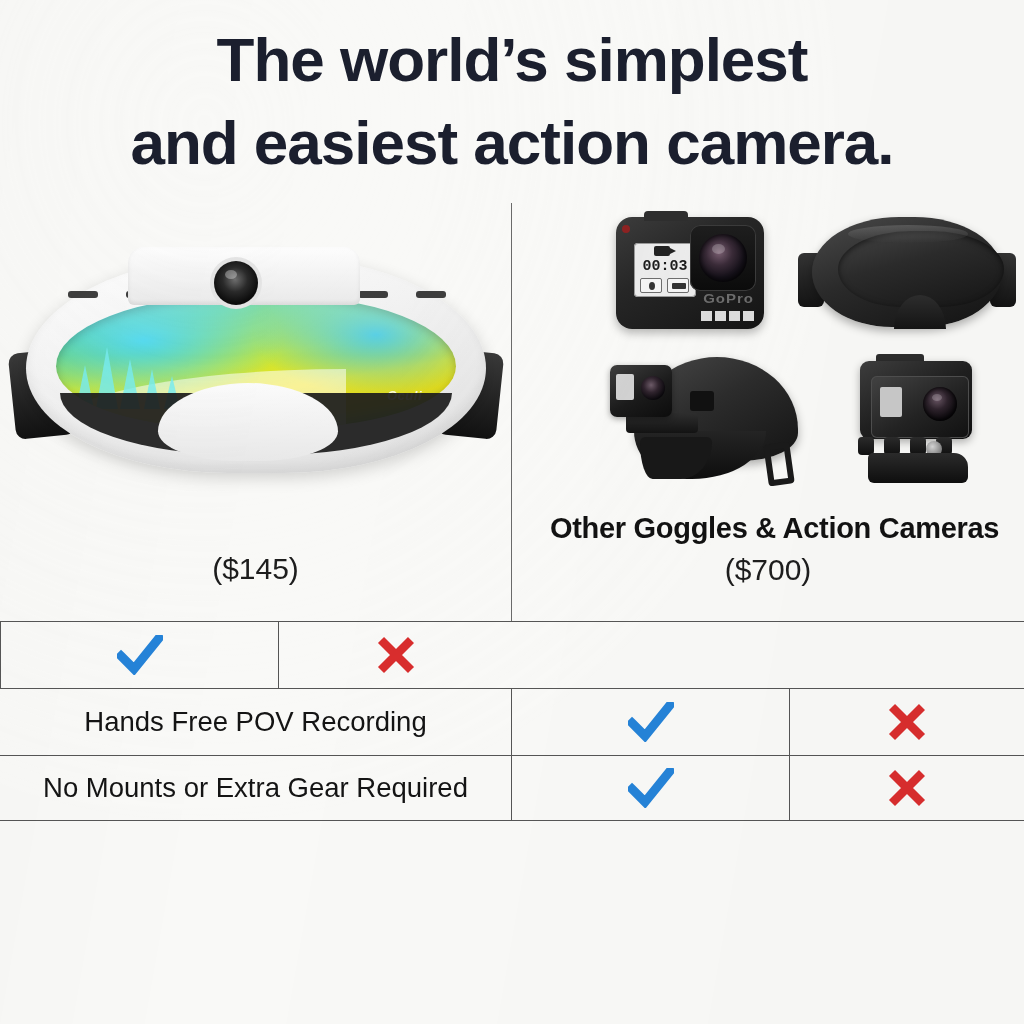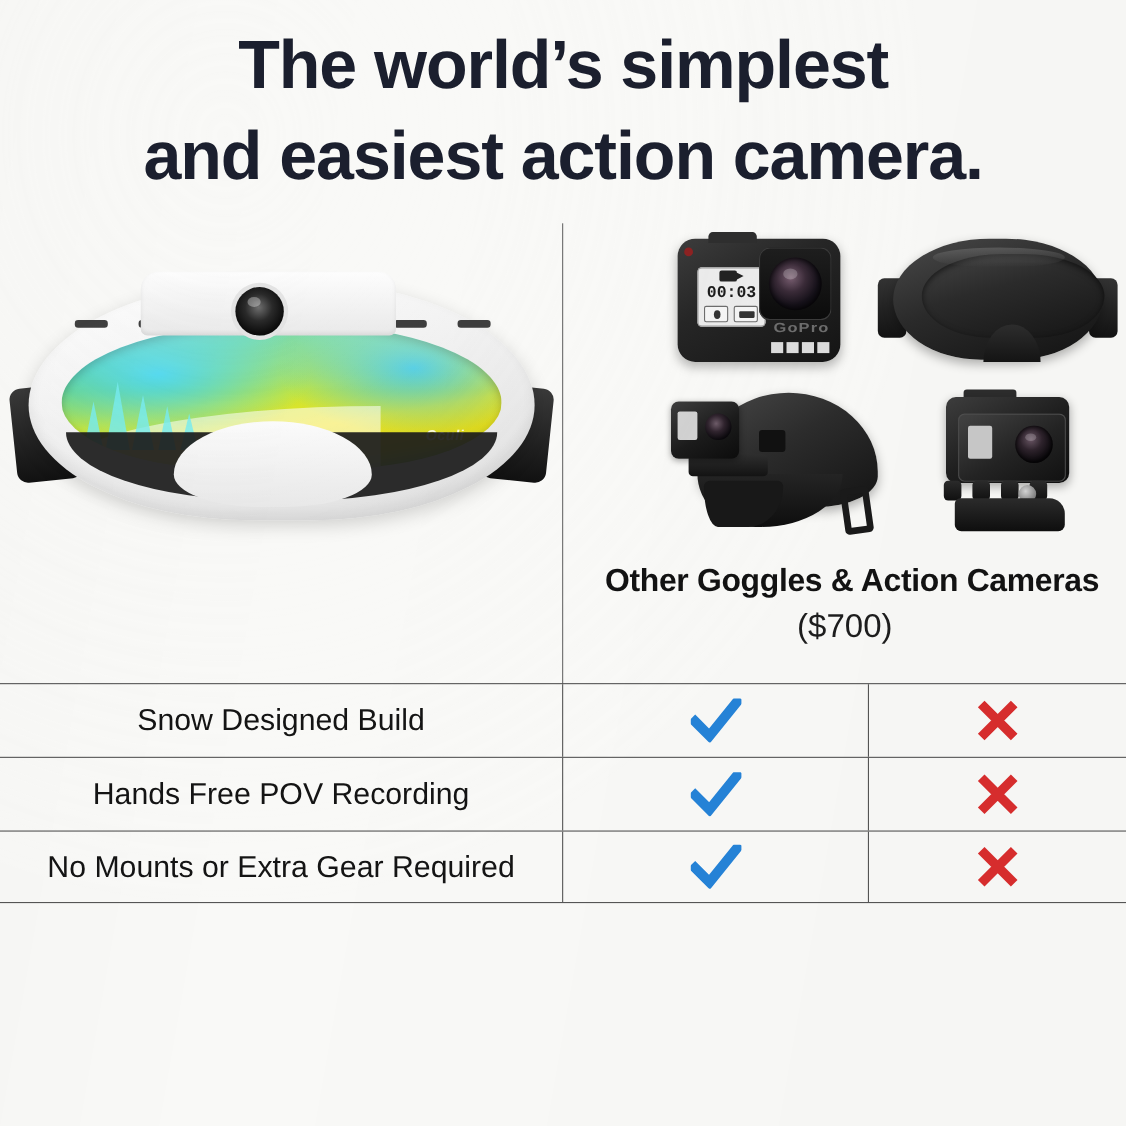--- a/index.html
+++ b/index.html
@@ -587,26 +587,26 @@
         <i></i>
           <i></i>
           <i></i>
           <i></i>
       </div>
       <div class="cage-screw"></div>
       <div class="cage-base"></div>
     </div>
   </div>
 
+  <div class="cap-left">($145)</div>
   <div class="cap-right-title">Other Goggles &amp; Action Cameras</div>
   <div class="cap-right-price">($700)</div>
 
   <div class="ctable" id="ctable">
       <div class="crow">
-        <div class="cell-feature">Snow Designed Build</div>
         <div class="cell-mark">
           <svg width="46" height="40" viewBox="0 0 46 40">
             <path d="M4 21 L17 34 L42 3" fill="none" stroke="#2583d8" stroke-width="9" stroke-linecap="square" stroke-linejoin="miter"></path>
           </svg>
         </div>
         <div class="cell-mark last">
           <svg width="40" height="40" viewBox="0 0 40 40">
             <path d="M5 5 L35 35 M35 5 L5 35" fill="none" stroke="#d92d2d" stroke-width="8.5" stroke-linecap="butt"></path>
           </svg>
         </div>

